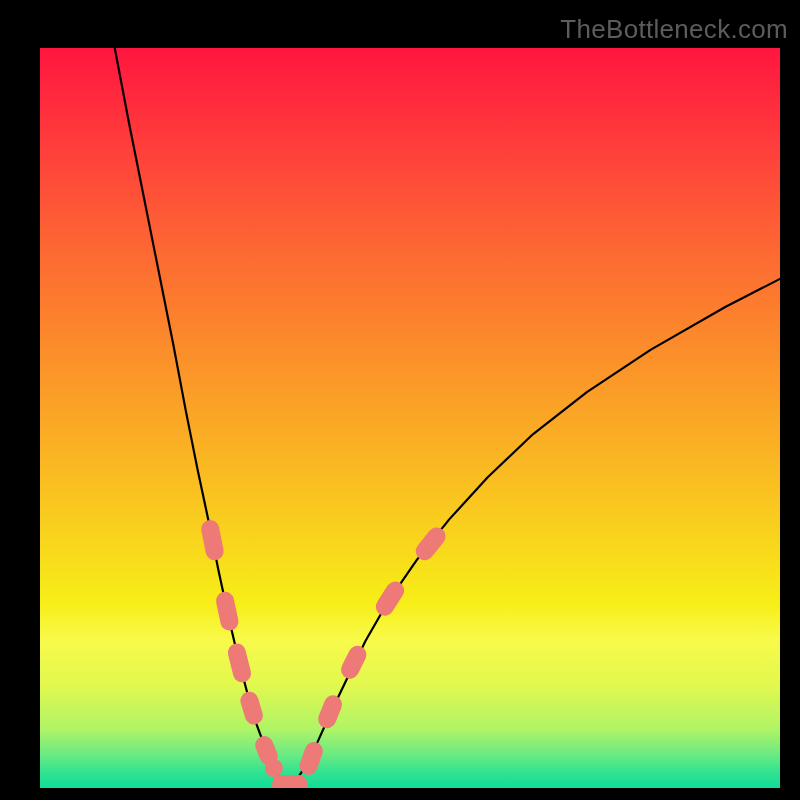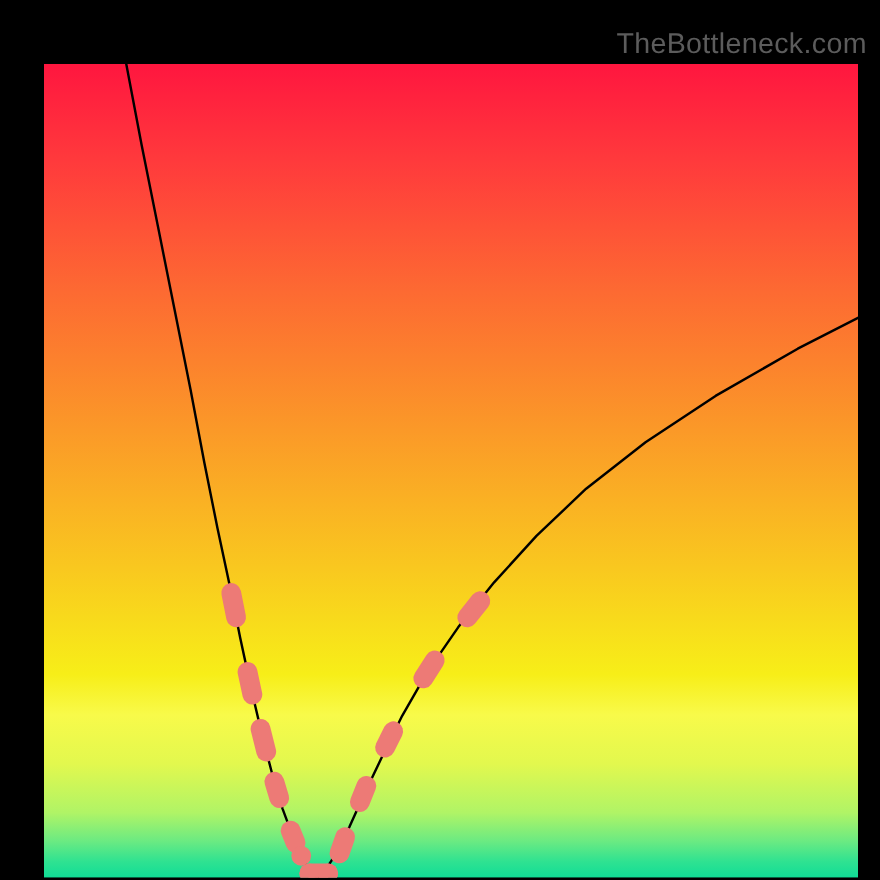--- a/index.html
+++ b/index.html
@@ -6,21 +6,21 @@
     margin: 0;
     padding: 0;
     width: 800px;
     height: 800px;
     overflow: hidden;
     background: #000;
     font-family: Arial, Helvetica, sans-serif;
   }
   .frame {
     position: absolute;
-    left: 0; top: 18px;
+    left: 0; top: 8px;
     width: 800px; height: 576px;
     background: #000;
   }
   .plot-area {
     position: absolute;
     left: 40px;
     top: 40px;
     width: 740px;
     height: 740px;
     overflow: hidden;

